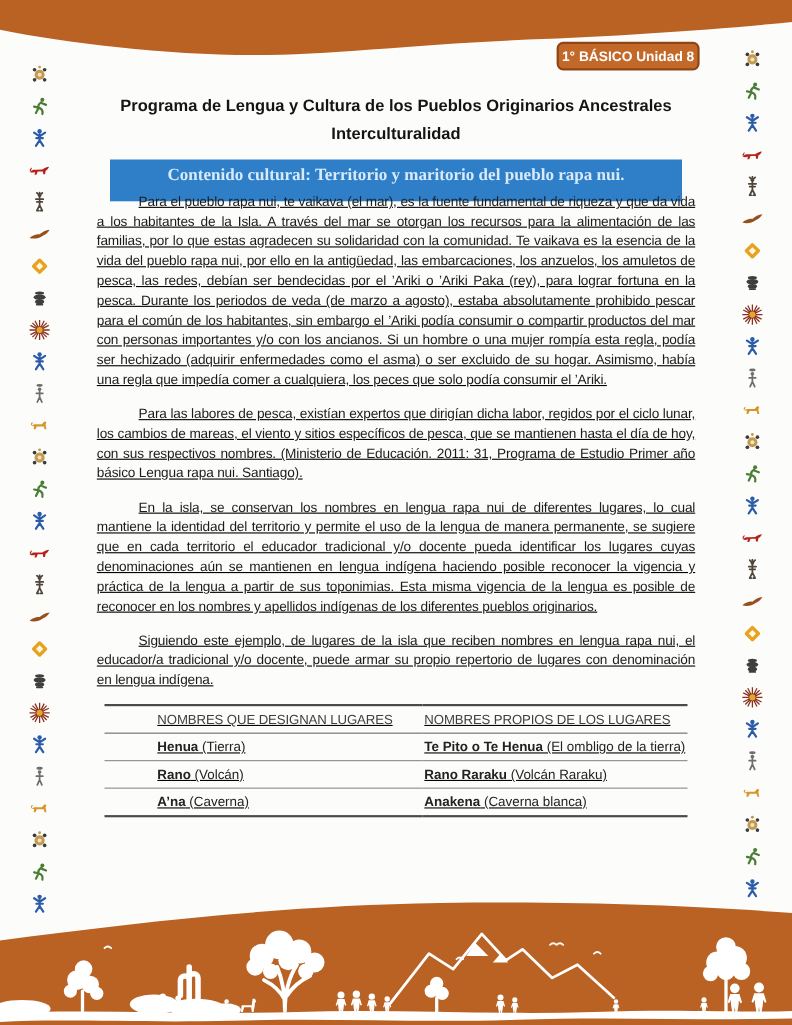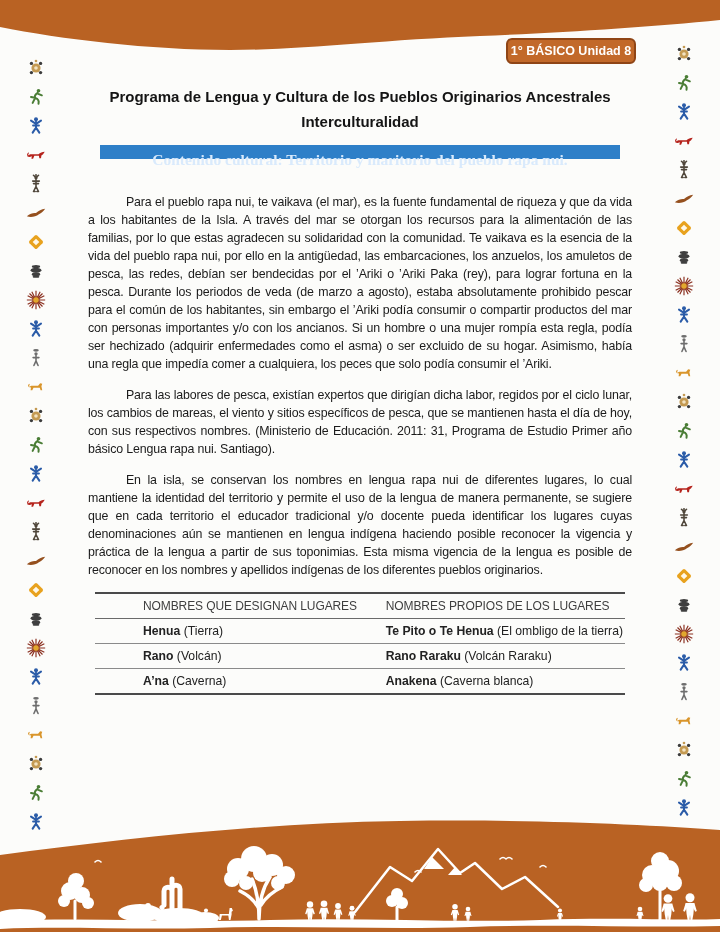--- a/index.html
+++ b/index.html
@@ -19,28 +19,28 @@
     text-align:center;line-height:22px;z-index:5;
   }
   
   .title-line{
     position:absolute;left:88px;width:544px;text-align:center;
     font-weight:bold;font-size:15px;color:#141414;z-index:2;
   }
   .title-1{top:88px;text-align:center;}
   .title-2{top:113px;}
   .banner{
-    position:absolute;top:145px;left:100px;width:520px;height:14px;
+    position:absolute;top:145px;left:100px;width:520px;height:38px;
     background:var(--banner-blue,#2e7fc8);
     color:var(--banner-text,#d9eafc);
     font-family:"Liberation Serif", serif;font-weight:bold;font-size:15.5px;
     text-align:center;line-height:30px;z-index:2;
   }
   
-  #content{position:absolute;top:193px;left:88px;width:544px;z-index:2;}
+  #content{position:absolute;top:174px;left:88px;width:544px;z-index:2;text-decoration:underline;}
   .para{
     margin:0 0 13px 0;font-size:12.4px;line-height:18px;letter-spacing:-0.15px;
     text-align:justify;text-indent:38px;color:#1b1b1b;
   }
   
   table{
     width:530px;margin:5px 0 12px 7px;border-collapse:collapse;
     border-top:2px solid #4a4a4a;border-bottom:2.5px solid #4a4a4a;
   }
   th{
@@ -315,20 +315,21 @@
 <div class="title-line title-1">Programa de Lengua y Cultura de los Pueblos Originarios Ancestrales</div>
 <div class="title-line title-2">Interculturalidad</div>
 
 <div class="banner">Contenido cultural: Territorio y maritorio del pueblo rapa nui.</div>
 
 <div id="content">
   <div>
       <p class="para">Para el pueblo rapa nui, te vaikava (el mar), es la fuente fundamental de riqueza y que da vida a los habitantes de la Isla. A través del mar se otorgan los recursos para la alimentación de las familias, por lo que estas agradecen su solidaridad con la comunidad. Te vaikava es la esencia de la vida del pueblo rapa nui, por ello en la antigüedad, las embarcaciones, los anzuelos, los amuletos de pesca, las redes, debían ser bendecidas por el ’Ariki o ’Ariki Paka (rey), para lograr fortuna en la pesca. Durante los periodos de veda (de marzo a agosto), estaba absolutamente prohibido pescar para el común de los habitantes, sin embargo el ’Ariki podía consumir o compartir productos del mar con personas importantes y/o con los ancianos. Si un hombre o una mujer rompía esta regla, podía ser hechizado (adquirir enfermedades como el asma) o ser excluido de su hogar. Asimismo, había una regla que impedía comer a cualquiera, los peces que solo podía consumir el ’Ariki.</p>
       <p class="para">Para las labores de pesca, existían expertos que dirigían dicha labor, regidos por el ciclo lunar, los cambios de mareas, el viento y sitios específicos de pesca, que se mantienen hasta el día de hoy, con sus respectivos nombres. (Ministerio de Educación. 2011: 31, Programa de Estudio Primer año básico Lengua rapa nui. Santiago).</p>
       <p class="para">En la isla, se conservan los nombres en lengua rapa nui de diferentes lugares, lo cual mantiene la identidad del territorio y permite el uso de la lengua de manera permanente, se sugiere que en cada territorio el educador tradicional y/o docente pueda identificar los lugares cuyas denominaciones aún se mantienen en lengua indígena haciendo posible reconocer la vigencia y práctica de la lengua a partir de sus toponimias. Esta misma vigencia de la lengua es posible de reconocer en los nombres y apellidos indígenas de los diferentes pueblos originarios.</p>
+      <p class="para">Siguiendo este ejemplo, de lugares de la isla que reciben nombres en lengua rapa nui, el educador/a tradicional y/o docente, puede armar su propio repertorio de lugares con denominación en lengua indígena.</p>
     </div>
   <table>
     <thead>
       <tr>
         <th>NOMBRES QUE DESIGNAN LUGARES</th>
         <th>NOMBRES PROPIOS DE LOS LUGARES</th>
       </tr>
     </thead>
     <tbody>
         <tr>

